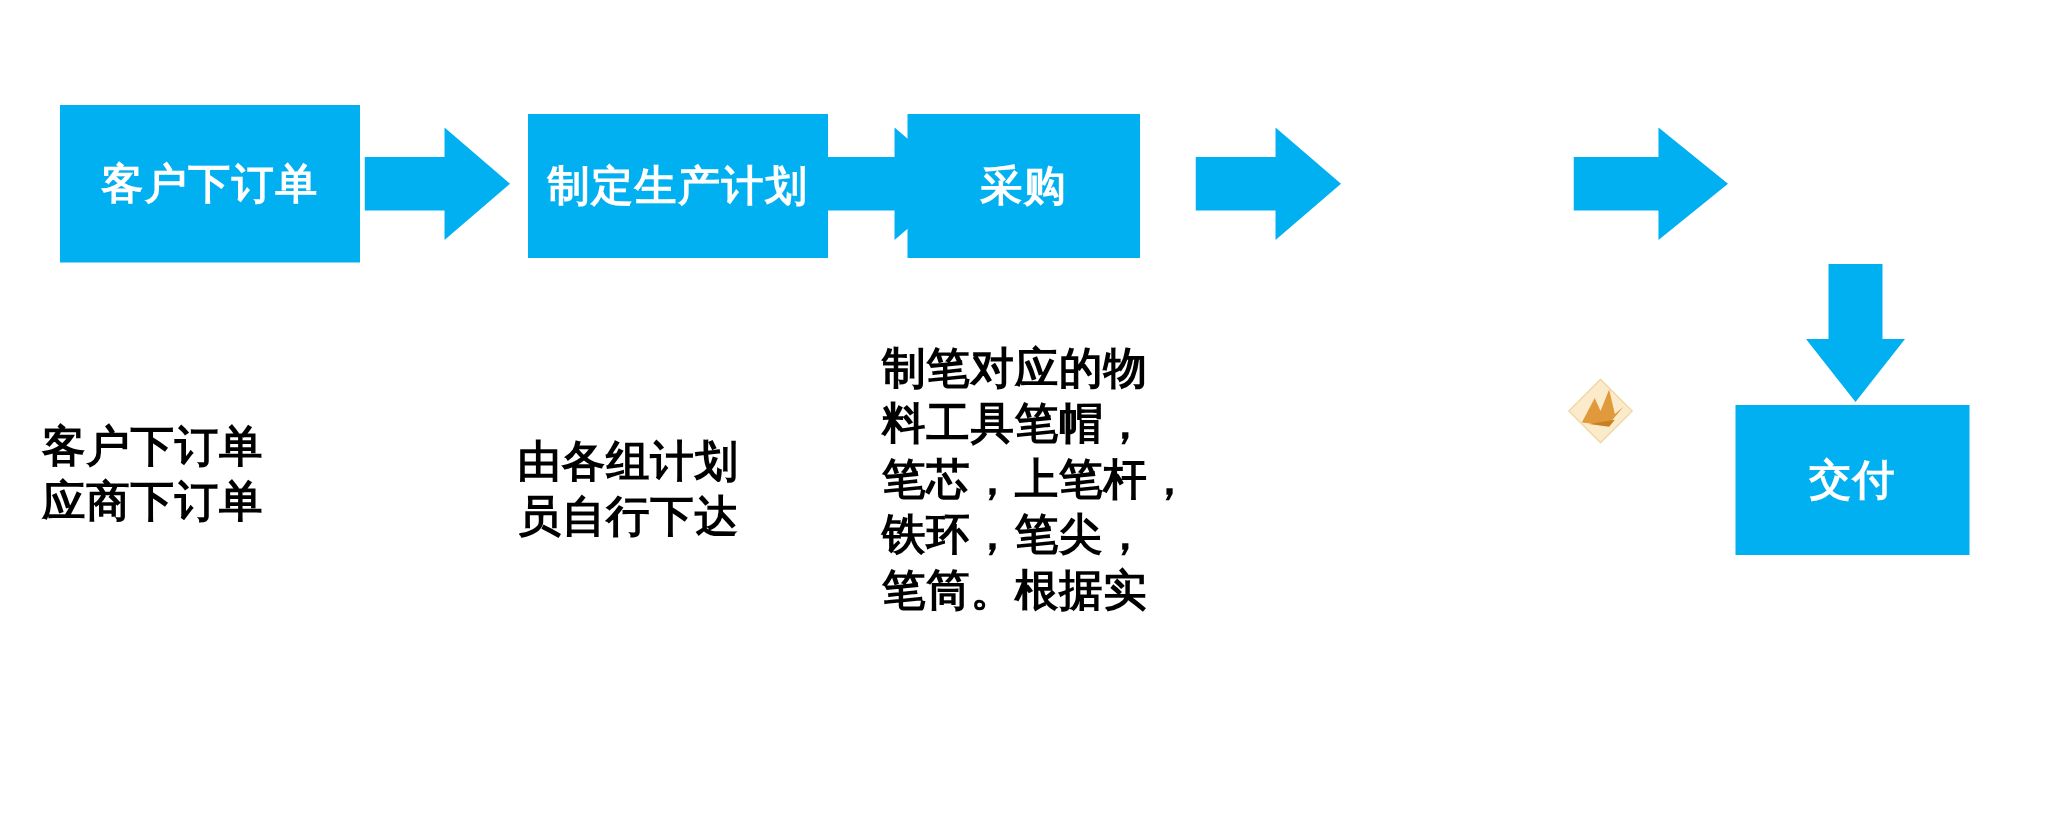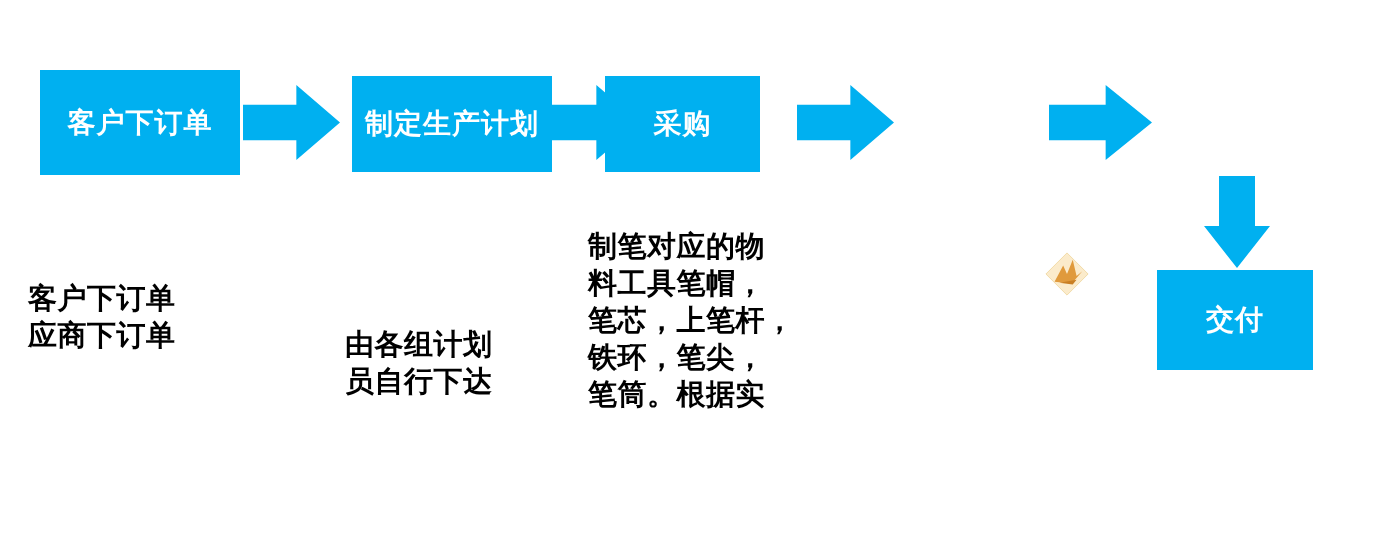--- a/index.html
+++ b/index.html
@@ -45,21 +45,21 @@
   .annotation {
     position: absolute;
     color: #000000;
     font-weight: bold;
     font-size: 29px;
     line-height: 37px;
     white-space: pre-line;
     letter-spacing: 0.5px;
   }
   .t1 { left: 28px;  top: 280px; width: 260px; }
-  .t2 { left: 345px; top: 290px; width: 220px; margin-top: 36px; }
+  .t2 { left: 345px; top: 290px; width: 220px; }
   .t3 { left: 588px; top: 228px; width: 230px; }
 
   .mini-icon {
     position: absolute;
     left: 1043px;
     top: 251px;
     width: 48px;
     height: 46px;
   }
 </style>

